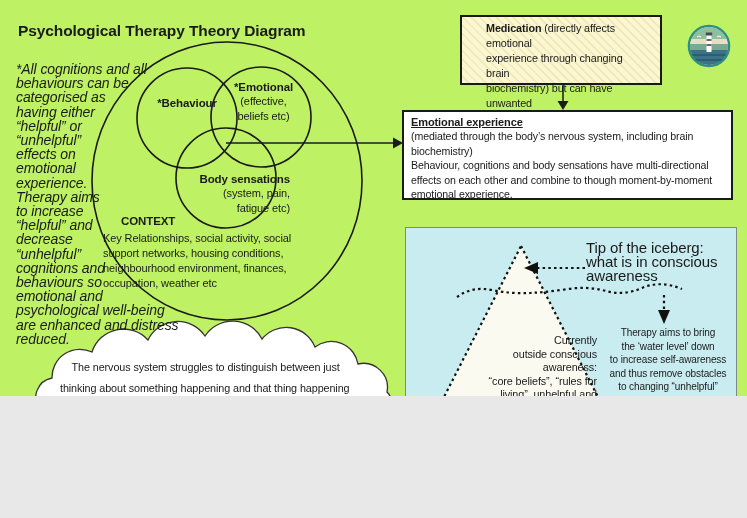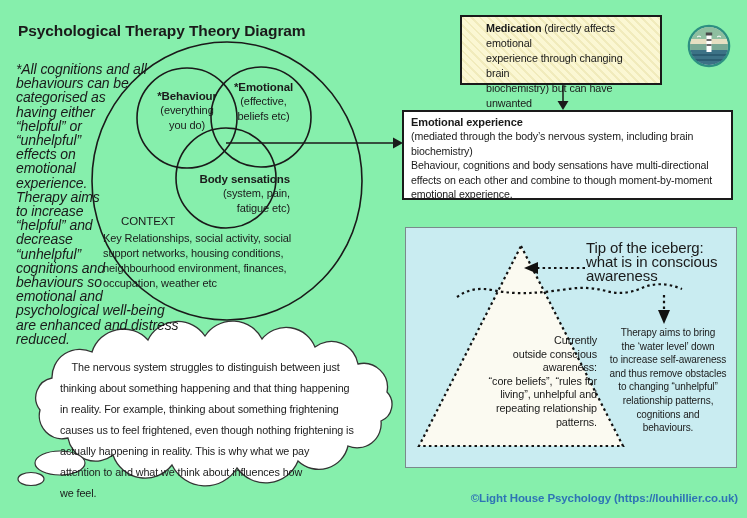--- a/index.html
+++ b/index.html
@@ -1,54 +1,54 @@
 <!DOCTYPE html>
 <html><head>
 <meta charset="utf-8">
 <style>
   * { margin:0; padding:0; box-sizing:border-box; }
   html,body { background:#e8e8e8; }
   #page {
-    position:relative; width:747px; height:518px; background:#86efac;
+    position:relative; width:747px; height:396px; background:#bef264;
     font-family:"Liberation Sans", sans-serif; color:#1a1a1a;
     overflow:hidden; letter-spacing:-0.1px;
   }
   .abs { position:absolute; }
   .pre { white-space:pre-line; }
   #shapes { position:absolute; left:0; top:0; z-index:2; pointer-events:none; }
   .txt { z-index:3; }
   .box { z-index:1; }
 
   #title { left:18px; top:22px; font-size:15.5px; font-weight:700; }
 
   #left-note { left:16px; top:62px; width:200px; font-size:14px; font-style:italic; line-height:14.2px; }
 
   .venn-label { text-align:center; font-size:11px; line-height:14.3px; }
   .venn-label .hd { font-weight:700; font-size:11.5px; font-style:normal; }
-  #lbl-behaviour { left:140px; top:89px; width:94px; }
+  #lbl-behaviour { left:140px; top:96px; width:94px; }
   #lbl-cognitions { left:216px; top:80px; width:95px; }
   #lbl-body { left:162px; top:172px; width:128px;text-align:right; }
 
-  #context-title { left:121px; top:215px; font-size:11.5px; font-weight:400; }
+  #context-title { left:121px; top:215px; font-size:11.5px; font-weight:700; }
   #context-text { left:103px; top:231px; width:272px; font-size:11px; line-height:15px; text-align:left; }
 
   #medication-box {
     left:460px; top:15px; width:202px; height:70px;
     border:2px solid #1a1a1a; padding:4px 24px;
     background:repeating-linear-gradient(45deg,#fbf7d3 0px,#fbf7d3 4px,#f1ebbc 4px,#f1ebbc 6px);
     font-size:10.8px; line-height:15px;
   }
   #medication-box b { font-weight:700; }
 
   #emotional-box {
     left:402px; top:110px; width:331px; height:90px;
     border:2px solid #1a1a1a; background:#ffffff; padding:3px 7px;
     font-size:10.6px; line-height:14.4px;
   }
-  #emotional-box .hd { font-weight:700; font-size:11px; }
+  #emotional-box .hd { font-weight:700; font-size:11px;text-decoration:underline; }
 
   #iceberg-box {
     left:405px; top:227px; width:332px; height:241px;
     background:#c9ecf1; border:1px solid #7a8a8c;
   }
   #tip-label { left:586px; top:241px; width:140px; font-size:15px; line-height:13.8px; }
   #inside-label { left:447px; top:334px; width:150px; font-size:10.8px; line-height:13.6px; text-align:right; }
   #therapy-label { left:596px; top:326px; width:144px; font-size:10px; line-height:13.6px; text-align:center; }
 
   #bubble-text { left:60px; top:357px; width:312px; font-size:10.8px; line-height:21px; }
@@ -148,22 +148,20 @@
 decrease
 “unhelpful”
 cognitions and
 behaviours so
 emotional and
 psychological well-being
 are enhanced and distress reduced.</div>
 
   <div class="abs txt venn-label" id="lbl-behaviour">
     <div class="hd">*Behaviour</div>
-    <div class="pre">(everything
-you do)</div>
   </div>
 
   <div class="abs txt venn-label" id="lbl-cognitions">
     <div class="hd">*Emotional</div>
     <div class="pre">(effective,
 beliefs etc)</div>
   </div>
 
   <div class="abs txt venn-label" id="lbl-body">
     <div class="hd">Body sensations</div>

